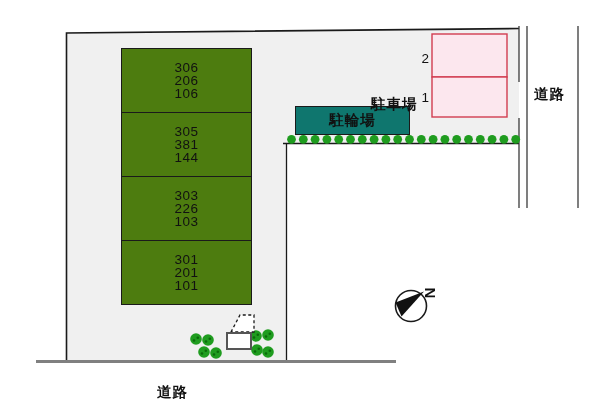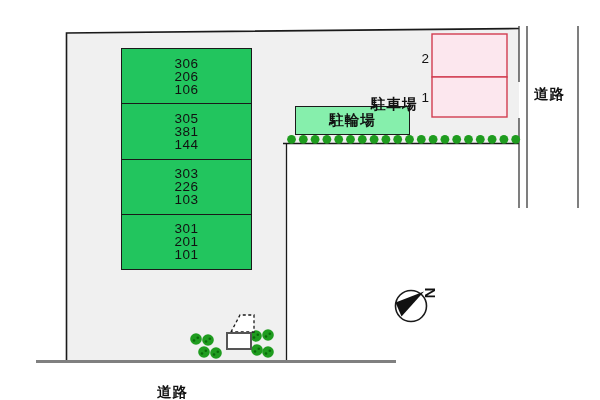--- a/index.html
+++ b/index.html
@@ -3,33 +3,33 @@
 <meta charset="utf-8">
 <style>
   html,body{margin:0;padding:0;background:#ffffff;}
   #canvas{
     position:relative;width:600px;height:400px;background:#ffffff;overflow:hidden;
     font-family:"Liberation Sans","DejaVu Sans",sans-serif;color:#111;
   }
   #plan-svg{position:absolute;left:0;top:0;z-index:1;}
   .txt{position:absolute;z-index:2;}
   .building{
-    position:absolute;left:121px;top:48px;width:131px;height:222px;
-    background:#22c55e;border:1.5px solid #1a1a1a;box-sizing:border-box;z-index:2;
+    position:absolute;left:121px;top:48px;width:131px;height:257px;
+    background:#4d7c0f;border:1.5px solid #1a1a1a;box-sizing:border-box;z-index:2;
     display:flex;flex-direction:column;
   }
   .room{
     flex:1 1 0;border-bottom:1.3px solid #1a1a1a;
     display:flex;flex-direction:column;align-items:center;justify-content:center;
     font-size:13.5px;line-height:13px;letter-spacing:0.5px;
   }
   .room:last-child{border-bottom:none;align-items:center;}
   .bike-box{
     position:absolute;left:295px;top:106px;width:115px;height:29px;
-    background:#86efac;border:1.5px solid #1a1a1a;box-sizing:border-box;z-index:2;
+    background:#0f766e;border:1.5px solid #1a1a1a;box-sizing:border-box;z-index:2;
     display:flex;align-items:center;justify-content:center;
     font-size:14.5px;font-weight:600;letter-spacing:1px;
   }
   .jp-label{font-size:14.5px;font-weight:600;letter-spacing:1px;white-space:nowrap;}
   .space-num{font-size:13.5px;width:12px;text-align:right;}
 </style>
 </head>
 <body>
 
 <div id="canvas">

